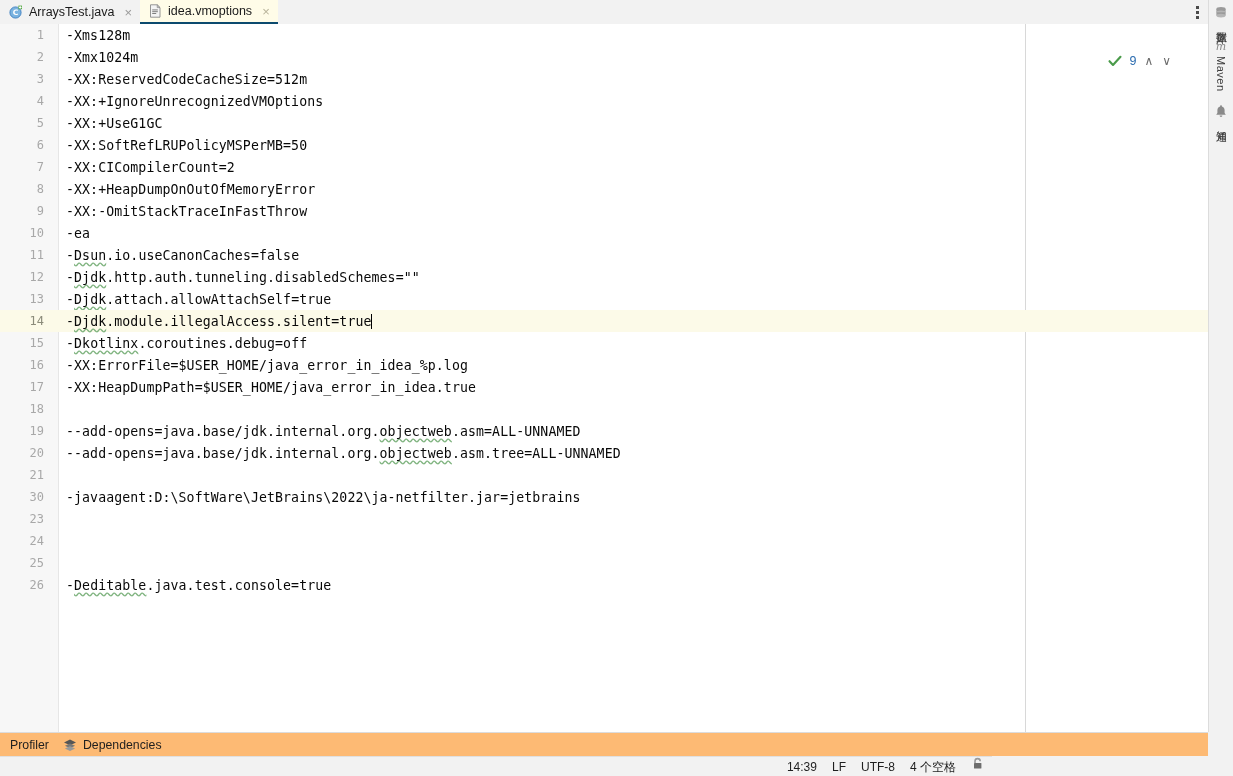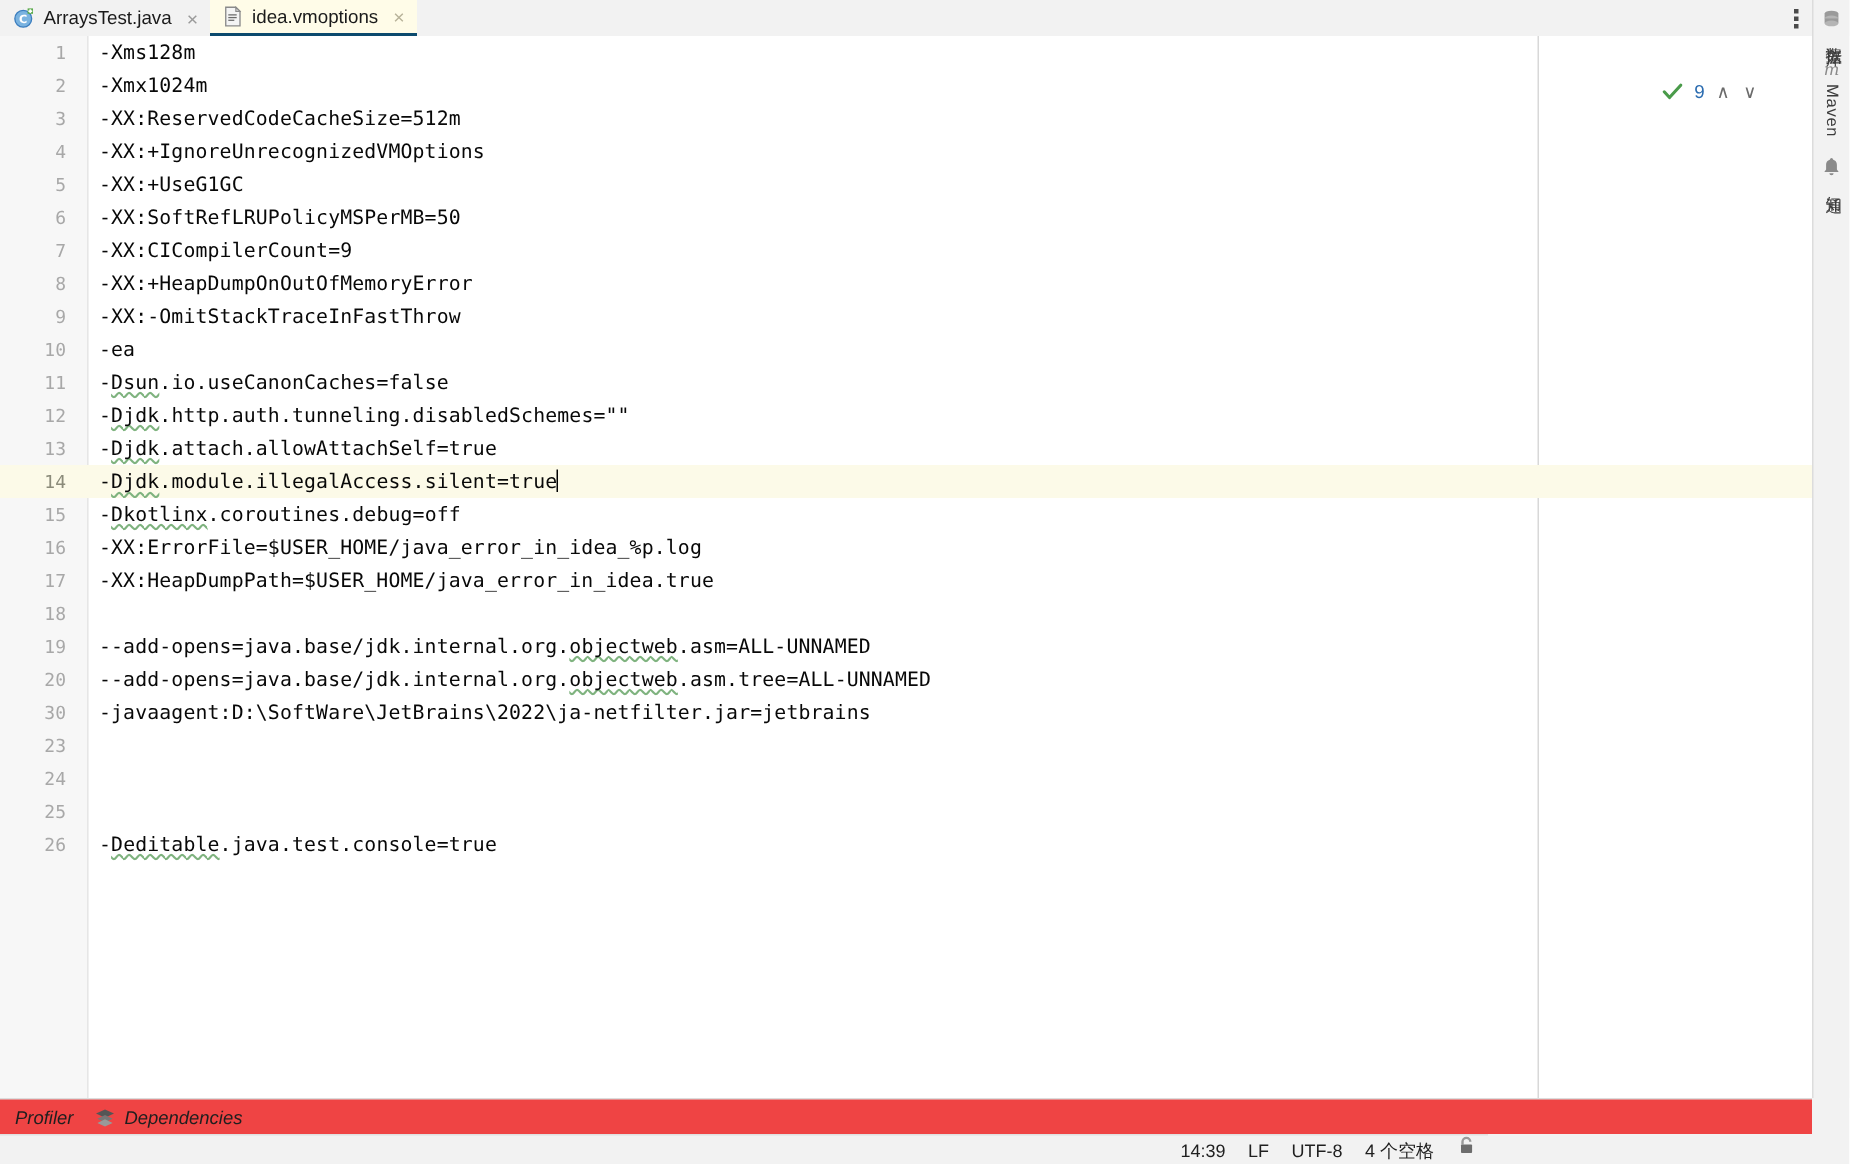--- a/index.html
+++ b/index.html
@@ -175,27 +175,26 @@
   .rs-label.latin {
     writing-mode: vertical-rl;
     text-orientation: sideways;
   }
 
   
   .bottombar {
     position: absolute;
     left: 0; top: 732px;
     width: 1208px; height: 24px;
-    background: #ef4444;
+    background: #fdba74;
     border-top: 1px solid #dcdcdc;
     display: flex; align-items: flex-start;
     padding-left: 6px;
     box-sizing: border-box;
     gap: 0px;
-    font-style: italic;
   }
   .bb-item {
     display: flex; align-items: center;
     gap: 6px;
     font-size: 12.3px;
     color: #1f1f1f;
     padding: 0 10px 0 4px;
     height: 24px;
     line-height: 24px;
   }
@@ -288,21 +287,21 @@
         <div class="line">
           <span class="num">5</span>
           <span class="txt">-XX:+UseG1GC</span>
         </div>
         <div class="line">
           <span class="num">6</span>
           <span class="txt">-XX:SoftRefLRUPolicyMSPerMB=50</span>
         </div>
         <div class="line">
           <span class="num">7</span>
-          <span class="txt">-XX:CICompilerCount=9</span>
+          <span class="txt">-XX:CICompilerCount=2</span>
         </div>
         <div class="line">
           <span class="num">8</span>
           <span class="txt">-XX:+HeapDumpOnOutOfMemoryError</span>
         </div>
         <div class="line">
           <span class="num">9</span>
           <span class="txt">-XX:-OmitStackTraceInFastThrow</span>
         </div>
         <div class="line">
@@ -341,20 +340,24 @@
           <span class="num">18</span>
           <span class="txt"></span>
         </div>
         <div class="line">
           <span class="num">19</span>
           <span class="txt">--add-opens=java.base/jdk.internal.org.<span class="sq">objectweb</span>.asm=ALL-UNNAMED</span>
         </div>
         <div class="line">
           <span class="num">20</span>
           <span class="txt">--add-opens=java.base/jdk.internal.org.<span class="sq">objectweb</span>.asm.tree=ALL-UNNAMED</span>
+        </div>
+        <div class="line">
+          <span class="num">21</span>
+          <span class="txt"></span>
         </div>
         <div class="line">
           <span class="num">30</span>
           <span class="txt">-javaagent:D:\SoftWare\JetBrains\2022\ja-netfilter.jar=jetbrains</span>
         </div>
         <div class="line">
           <span class="num">23</span>
           <span class="txt"></span>
         </div>
         <div class="line">

